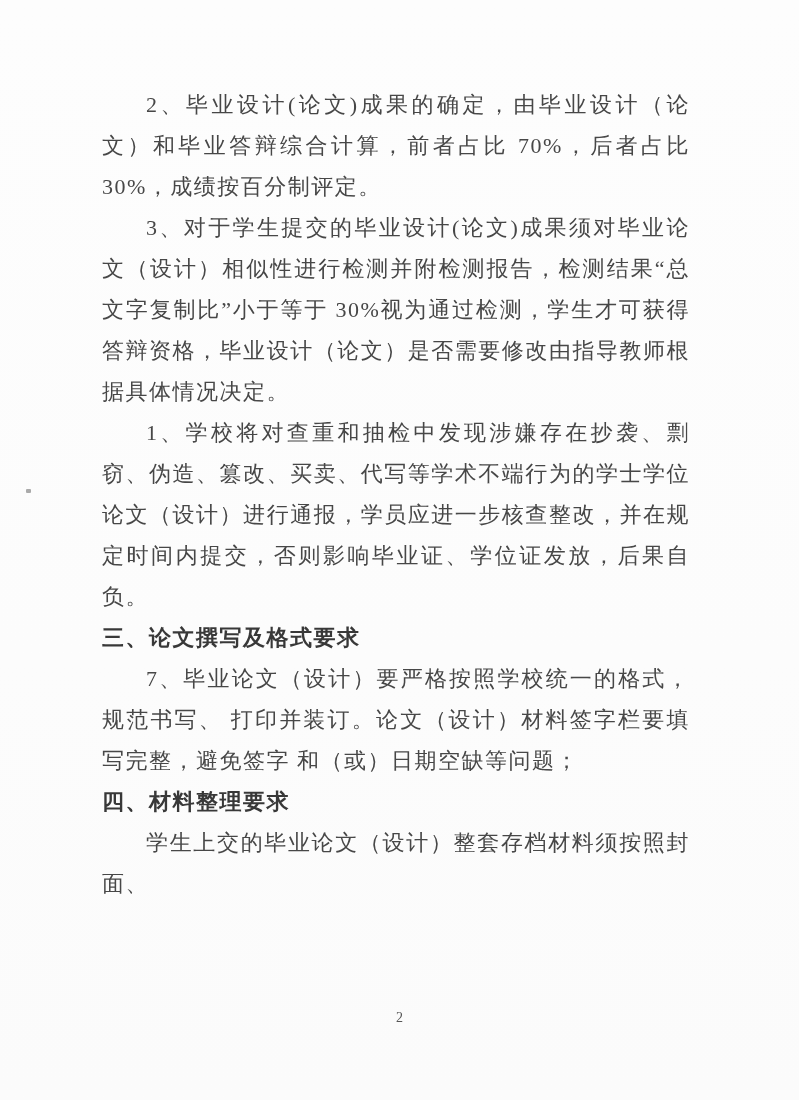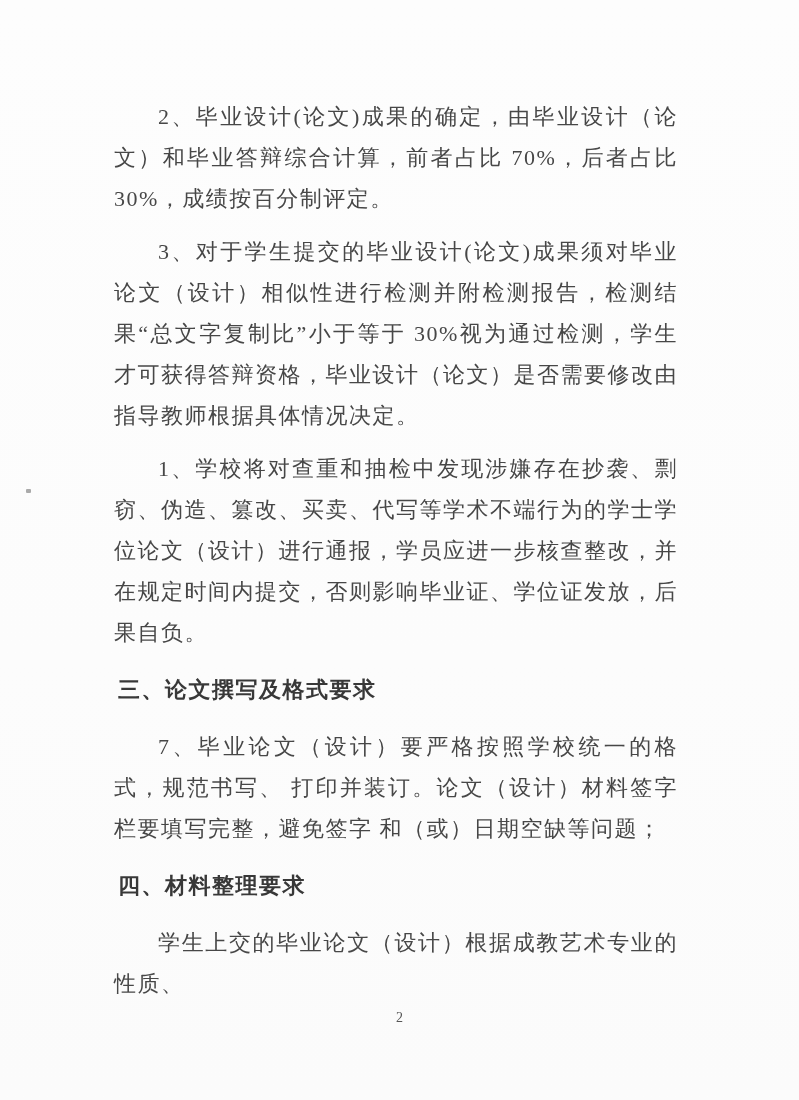--- a/index.html
+++ b/index.html
@@ -24,25 +24,25 @@
     left: 102px;
     top: 84px;
     width: 588px;
     font-size: 22px;
     line-height: 41px;
     letter-spacing: 1.5px;
     text-align: justify;
     color: #474747;
   }
   .para {
-    margin: 12px;
+    margin: 0;
     text-indent: 2em;
   }
   .heading {
-    margin: 16px;
+    margin: 0;
     text-indent: 0;
     font-weight: bold;
     color: #383838;
   }
   .page-number {
     position: absolute;
     left: 0;
     right: 0;
     top: 1010px;
     text-align: center;
@@ -68,18 +68,18 @@
 
   <div class="smudge"></div>
 
   <div class="content">
     <p class="para">2、毕业设计(论文)成果的确定，由毕业设计（论文）和毕业答辩综合计算，前者占比 70%，后者占比 30%，成绩按百分制评定。</p>
     <p class="para">3、对于学生提交的毕业设计(论文)成果须对毕业论文（设计）相似性进行检测并附检测报告，检测结果“总文字复制比”小于等于 30%视为通过检测，学生才可获得答辩资格，毕业设计（论文）是否需要修改由指导教师根据具体情况决定。</p>
     <p class="para">1、学校将对查重和抽检中发现涉嫌存在抄袭、剽窃、伪造、篡改、买卖、代写等学术不端行为的学士学位论文（设计）进行通报，学员应进一步核查整改，并在规定时间内提交，否则影响毕业证、学位证发放，后果自负。</p>
     <p class="heading">三、论文撰写及格式要求</p>
     <p class="para">7、毕业论文（设计）要严格按照学校统一的格式，规范书写、 打印并装订。论文（设计）材料签字栏要填写完整，避免签字 和（或）日期空缺等问题；</p>
     <p class="heading">四、材料整理要求</p>
-    <p class="para">学生上交的毕业论文（设计）根据成教艺术专业的性质、</p>
+    <p class="para">学生上交的毕业论文（设计）整套存档材料须按照封面、</p>
   </div>
 
   <div class="page-number">2</div>
 
 </div>
 
 </body></html>

